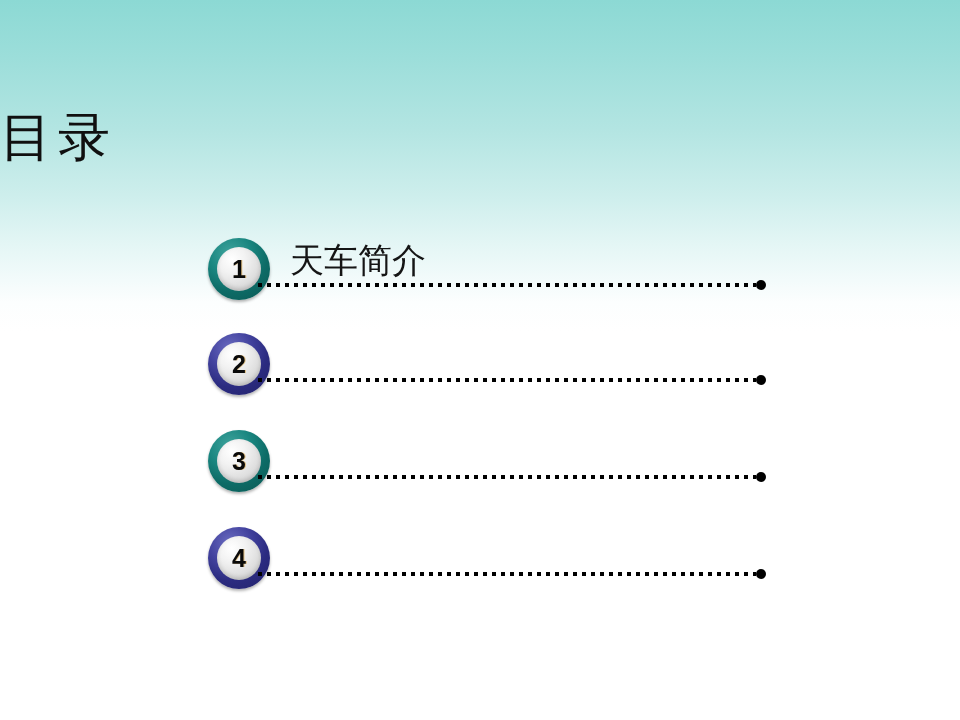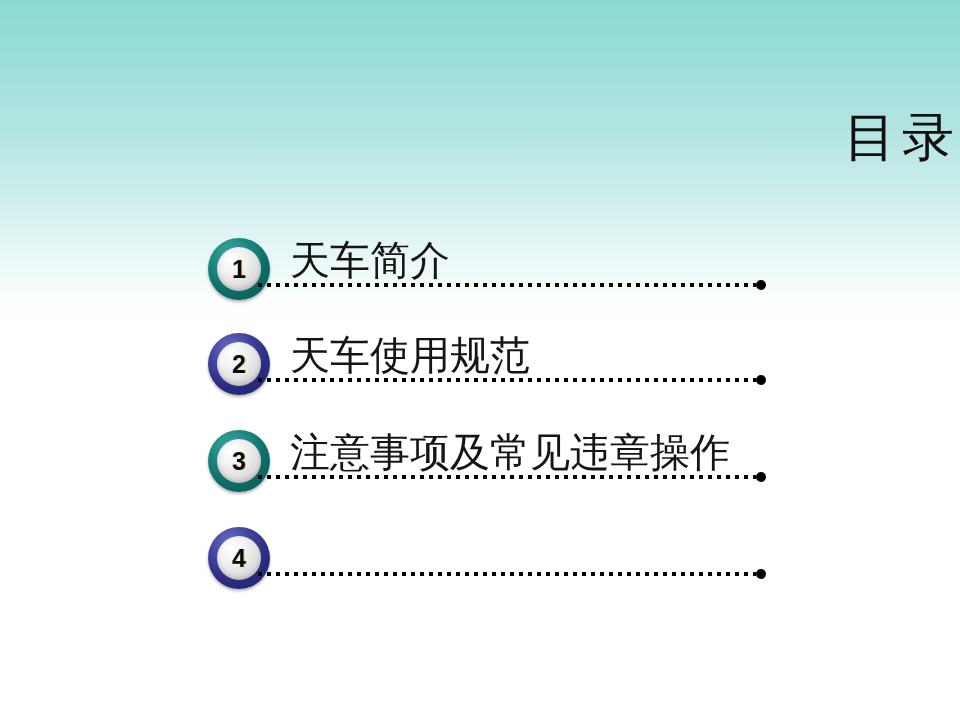--- a/index.html
+++ b/index.html
@@ -29,21 +29,21 @@
         #FFFFFF 100%);
     overflow: hidden;
   }
 
   
   #title {
     position: absolute;
     left: 0;
     top: 106px;
     width: 960px;
-    text-align: right;
+    text-align: left;
     font-size: 52px;
     line-height: 64px;
     letter-spacing: 6px;
     color: #101010;
     font-family: "Liberation Serif", "DejaVu Serif", serif;
     white-space: nowrap;
   }
 
   
   #toc {
@@ -106,21 +106,21 @@
   .badge.purple .ring {
     background: radial-gradient(circle at 35% 25%, #6a6bc0 0%, #42429e 35%, #2b2b80 62%, #232369 100%);
     box-shadow: 0 2px 3px rgba(0,0,0,0.30);
   }
 
   
   .toc-label {
     position: absolute;
     left: 82px;
     top: 2px;
-    font-size: 40px;
+    font-size: 34px;
     line-height: 42px;
     color: #151515;
     white-space: nowrap;
     font-family: "Liberation Serif", "DejaVu Serif", serif;
   }
 
   
   .leader {
     position: absolute;
     left: 50px;
@@ -171,35 +171,33 @@
       </div>
     </div>
 
     <div class="toc-row" style="top:333px">
       <div class="badge purple">
         <div class="ring"></div>
         <div class="inner">
           <span class="num">2</span>
         </div>
       </div>
-      <div class="toc-label">天车使用规范</div>
       <div class="leader">
         <div class="dots"></div>
         <div class="enddot"></div>
       </div>
     </div>
 
     <div class="toc-row" style="top:430px">
       <div class="badge teal">
         <div class="ring"></div>
         <div class="inner">
           <span class="num">3</span>
         </div>
       </div>
-      <div class="toc-label">注意事项及常见违章操作</div>
       <div class="leader">
         <div class="dots"></div>
         <div class="enddot"></div>
       </div>
     </div>
 
     <div class="toc-row" style="top:527px">
       <div class="badge purple">
         <div class="ring"></div>
         <div class="inner">

